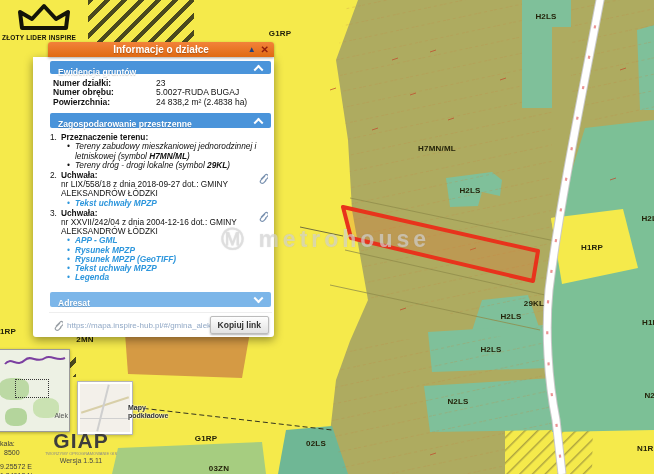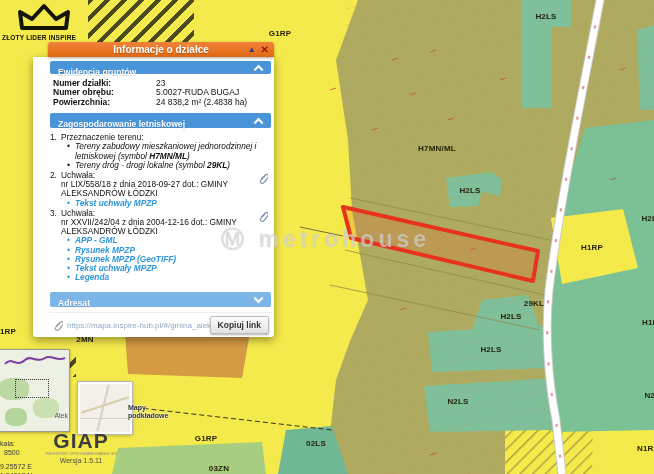--- a/index.html
+++ b/index.html
@@ -36,21 +36,21 @@
   .sec-bar.collapsed .sec-title{line-height:15px;}
   .chev{position:absolute;right:9px;top:50%;width:5px;height:5px;border-left:2px solid #fff;border-bottom:2px solid #fff;}
   .chev.up{transform:translateY(-25%) rotate(135deg);}
   .chev.down{transform:translateY(-75%) rotate(-45deg);}
   .fields{padding:3px 4px 4px 4px;}
   .field-row{display:flex;font:8.5px "Liberation Sans",sans-serif;color:#111;line-height:9.4px;}
   .field-row .f-label{width:103px;font-weight:700;}
   .zp-list{position:relative;padding:3px 10px 4px 12px;font:8.3px/9.2px "Liberation Sans",sans-serif;color:#111;}
   .zp-item{position:relative;margin-bottom:1px;}
   .zp-num{position:absolute;left:-11px;top:0;}
-  .zp-title{font-weight:400;}
+  .zp-title{font-weight:700;}
   .zp-bullet{padding-left:14px;position:relative;font-style:italic;}
   .zp-bullet::before{content:"\2022";position:absolute;left:6px;top:0;}
   .zp-link{color:#2d96dc;font-weight:700;cursor:pointer;}
   .zp-bullet.linkline::before{color:#2d96dc;}
   .attach-icon{position:absolute;right:-6px;top:1px;}
   #popup-footer{position:relative;height:24px;border-top:1px solid #eee;display:flex;align-items:center;
     padding:0 4px;}
   #popup-footer .url{font:8px "Liberation Sans",sans-serif;color:#92a9c6;margin-left:4px;
     white-space:nowrap;overflow:hidden;max-width:195px;}
   #copy-link-btn{position:absolute;right:3px;top:3px;height:18px;padding:0 7px;
@@ -216,21 +216,21 @@
           <span class="f-label">Numer obrębu:</span>
           <span class="f-value">5.0027-RUDA BUGAJ</span>
         </div>
         <div class="field-row">
           <span class="f-label">Powierzchnia:</span>
           <span class="f-value">24 838,2 m² (2.4838 ha)</span>
         </div>
       </div>
 
       <div class="sec-bar tall">
-        <span class="sec-title">Zagospodarowanie letniskowej</span>
+        <span class="sec-title">Zagospodarowanie przestrzenne</span>
         <span class="chev up"></span>
       </div>
 
       <div class="zp-list">
 
         <div class="zp-item">
           <span class="zp-num">1.</span>
           <span class="zp-title">Przeznaczenie terenu:</span>
           <div class="zp-bullet">
             <span>Tereny zabudowy mieszkaniowej jednorodzinnej i letniskowej (symbol </span><b>H7MN/ML</b><span>)</span>

